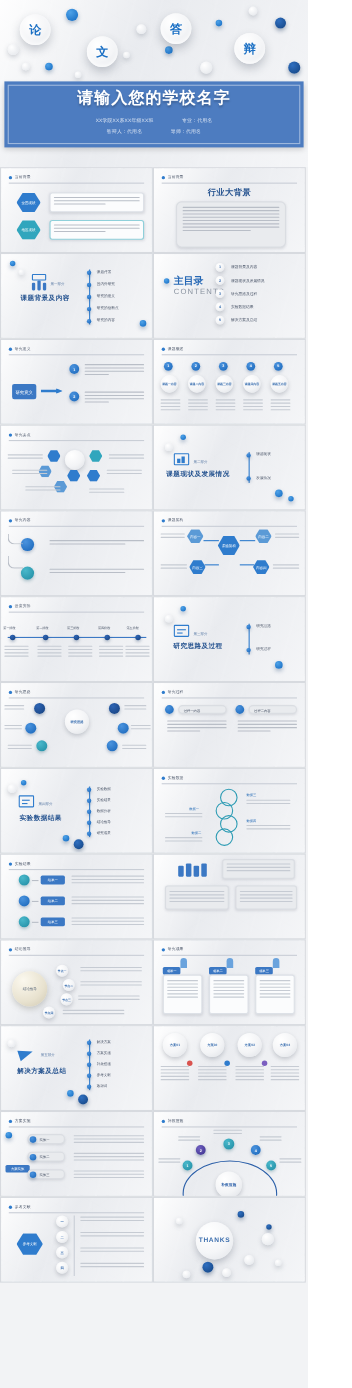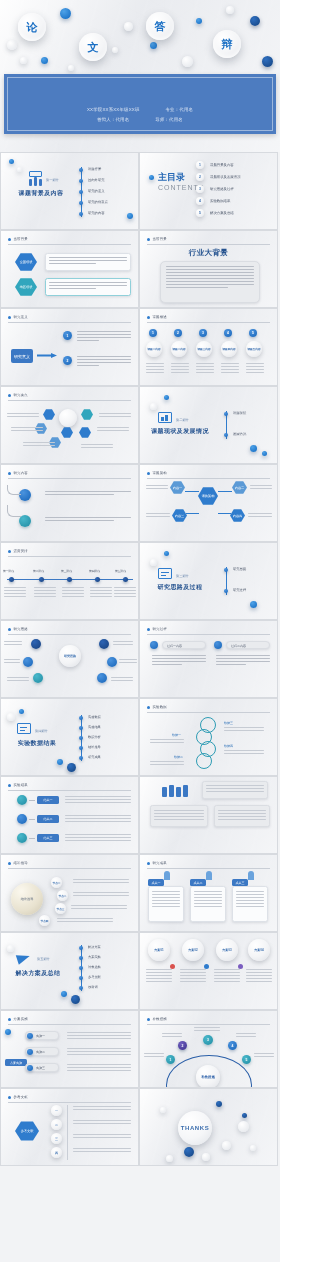--- a/index.html
+++ b/index.html
@@ -159,36 +159,91 @@
       <span>文</span>
     </div>
   <div class="disk d3">
       <span>答</span>
     </div>
   <div class="disk d4">
       <span>辩</span>
     </div>
 
   <div class="hero-band"></div>
+  <div class="hero-title">请输入您的学校名字</div>
 
   <div class="hero-meta" id="hero-meta-1">
     <div class="row">
       <span>XX学院XX系XX年级XX班</span>
       <span>专业：代用名</span>
     </div>
   </div>
   <div class="hero-meta" id="hero-meta-2">
     <div class="row">
       <span>答辩人：代用名</span>
       <span>导师：代用名</span>
     </div>
   </div>
 </div>
 
 <div id="grid">
+
+  <div class="row2">
+    <div class="thumb">
+        <div class="poly"></div>
+        <div class="tinner">
+      <div class="s-head">
+            <span class="bullet"></span>
+            <span class="htxt">当前背景</span>
+          </div>
+      <div class="s-rule"></div>
+      <div class="hex" style="left:14px;top:22px;width:22px;height:18px;">
+            <span>全国现状</span>
+          </div>
+      <div class="hex teal" style="left:14px;top:47px;width:22px;height:18px;">
+            <span>地区现状</span>
+          </div>
+      <div class="card" style="left:44px;top:22px;width:86px;height:18px;"></div>
+      <div class="card" style="left:44px;top:47px;width:86px;height:18px;border-color:#8fd0da;"></div>
+      <div class="lines" style="left:48px;top:26px;width:78px;">
+            <div class="ln"></div>
+            <div class="ln"></div>
+            <div class="ln" style="width:60%"></div>
+          </div>
+      <div class="lines" style="left:48px;top:51px;width:78px;">
+            <div class="ln"></div>
+            <div class="ln"></div>
+            <div class="ln" style="width:60%"></div>
+          </div>
+    </div>
+      </div>
+
+    <div class="thumb">
+        <div class="poly"></div>
+        <div class="tinner">
+      <div class="s-head">
+            <span class="bullet"></span>
+            <span class="htxt">当前背景</span>
+          </div>
+      <div class="s-rule"></div>
+      <div class="ctitle" style="left:0;right:0;top:17px;">行业大背景</div>
+      <div class="card gray" style="left:20px;top:30px;width:100px;height:42px;border-radius:5px;"></div>
+      <div class="lines" style="left:26px;top:35px;width:88px;">
+        <div class="ln"></div>
+            <div class="ln"></div>
+            <div class="ln"></div>
+            <div class="ln"></div>
+        <div class="ln"></div>
+            <div class="ln"></div>
+            <div class="ln"></div>
+            <div class="ln" style="width:70%"></div>
+      </div>
+    </div>
+      </div>
+  </div>
 
   <div class="row2">
     <div class="thumb">
         <div class="poly"></div>
         <div class="tinner">
       <div class="dot blue" style="left:8px;top:6px;width:5px;height:5px;"></div>
       <div class="dot white" style="left:16px;top:14px;width:5px;height:5px;"></div>
       <div class="dot blue" style="left:126px;top:60px;width:6px;height:6px;"></div>
       <div class="person" style="left:28px;top:26px;width:3px;height:7px;border-radius:1px;"></div>
       <div class="person" style="left:33px;top:24px;width:3px;height:9px;border-radius:1px;"></div>
@@ -239,74 +294,20 @@
     </div>
       </div>
   </div>
 
   <div class="row2">
     <div class="thumb">
         <div class="poly"></div>
         <div class="tinner">
       <div class="s-head">
             <span class="bullet"></span>
-            <span class="htxt">当前背景</span>
-          </div>
-      <div class="s-rule"></div>
-      <div class="hex" style="left:14px;top:22px;width:22px;height:18px;">
-            <span>全国现状</span>
-          </div>
-      <div class="hex teal" style="left:14px;top:47px;width:22px;height:18px;">
-            <span>地区现状</span>
-          </div>
-      <div class="card" style="left:44px;top:22px;width:86px;height:18px;"></div>
-      <div class="card" style="left:44px;top:47px;width:86px;height:18px;border-color:#8fd0da;"></div>
-      <div class="lines" style="left:48px;top:26px;width:78px;">
-            <div class="ln"></div>
-            <div class="ln"></div>
-            <div class="ln" style="width:60%"></div>
-          </div>
-      <div class="lines" style="left:48px;top:51px;width:78px;">
-            <div class="ln"></div>
-            <div class="ln"></div>
-            <div class="ln" style="width:60%"></div>
-          </div>
-    </div>
-      </div>
-
-    <div class="thumb">
-        <div class="poly"></div>
-        <div class="tinner">
-      <div class="s-head">
-            <span class="bullet"></span>
-            <span class="htxt">当前背景</span>
-          </div>
-      <div class="s-rule"></div>
-      <div class="ctitle" style="left:0;right:0;top:17px;">行业大背景</div>
-      <div class="card gray" style="left:20px;top:30px;width:100px;height:42px;border-radius:5px;"></div>
-      <div class="lines" style="left:26px;top:35px;width:88px;">
-        <div class="ln"></div>
-            <div class="ln"></div>
-            <div class="ln"></div>
-            <div class="ln"></div>
-        <div class="ln"></div>
-            <div class="ln"></div>
-            <div class="ln"></div>
-            <div class="ln" style="width:70%"></div>
-      </div>
-    </div>
-      </div>
-  </div>
-
-  <div class="row2">
-    <div class="thumb">
-        <div class="poly"></div>
-        <div class="tinner">
-      <div class="s-head">
-            <span class="bullet"></span>
             <span class="htxt">研究意义</span>
           </div>
       <div class="s-rule"></div>
       <div class="chip" style="left:10px;top:40px;width:22px;height:14px;font-size:4px;border-radius:2px;">
             <span>研究意义</span>
           </div>
       <div class="arrow" style="left:36px;top:44px;width:20px;"></div>
       <div class="circ b" style="left:62px;top:22px;width:9px;height:9px;">
             <span>1</span>
           </div>

